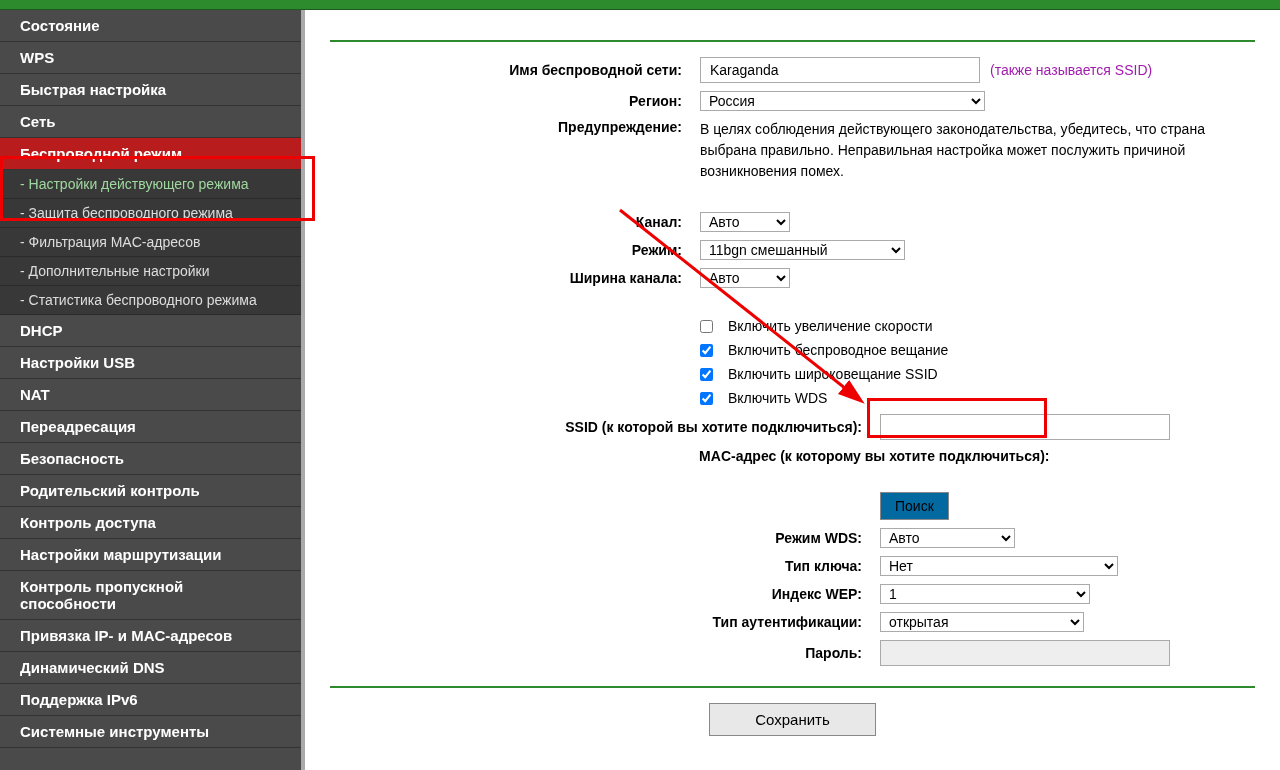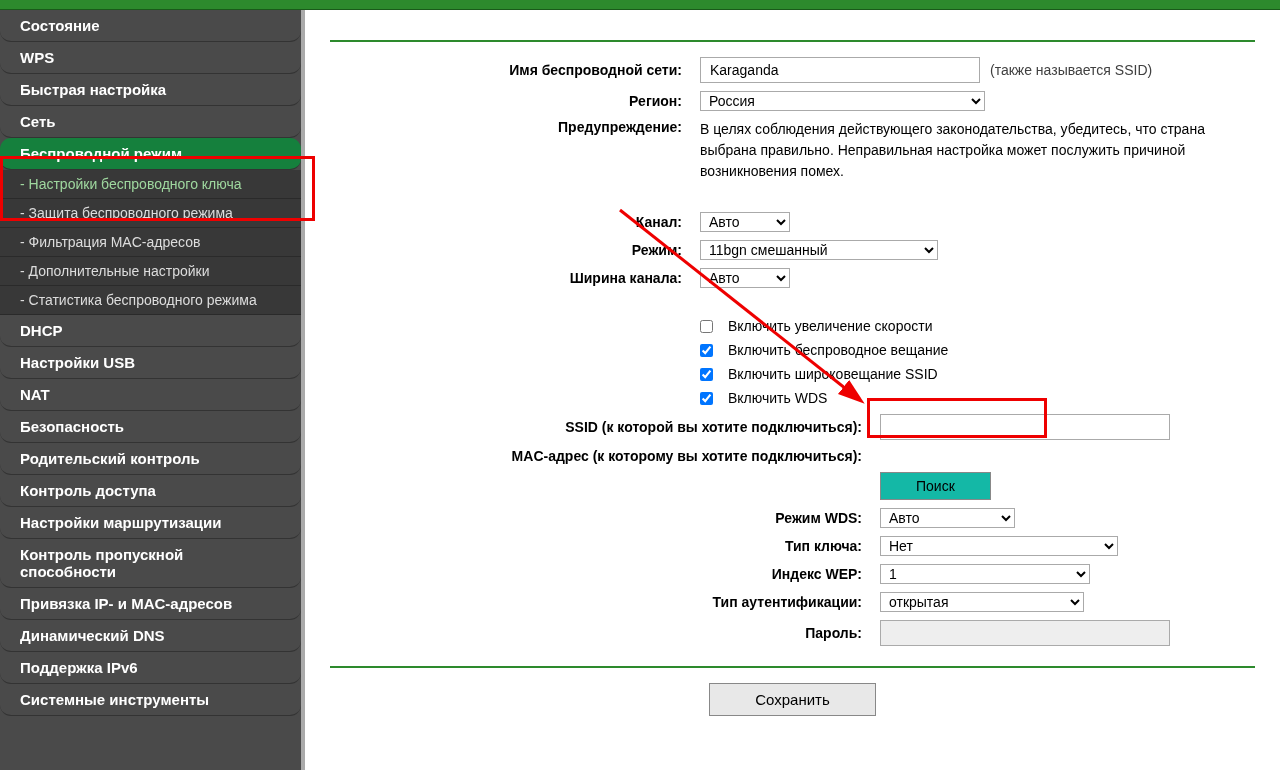--- a/index.html
+++ b/index.html
@@ -1,36 +1,36 @@
 <!DOCTYPE html>
 <html><head>
 <meta charset="utf-8">
 <style>
 * { box-sizing: border-box; margin: 0; padding: 0; }
 body { font-family: Arial, sans-serif; font-size: 14px; background: #fff; width: 1280px; height: 770px; overflow: hidden; }
 .topbar { height: 10px; background: #2d8a2d; border-bottom: 1px solid #1a5a1a; }
 .container { display: flex; height: calc(100% - 10px); }
 .sidebar { width: 305px; background: #4a4a4a; border-right: 4px solid #aaa; overflow-y: auto; }
-.sidebar-item { padding: 7px 20px; color: #fff; font-weight: bold; border-bottom: 1px solid #333; cursor: pointer; font-size: 15px; border-radius: 11px; }
-.sidebar-item.active { background: #15803d; color: #fff; }
+.sidebar-item { padding: 7px 20px; color: #fff; font-weight: bold; border-bottom: 1px solid #333; cursor: pointer; font-size: 15px; }
+.sidebar-item.active { background: #b91c1c; color: #fff; }
 .sidebar-subitem { padding: 6px 20px; color: #ddd; background: #383838; border-bottom: 1px solid #2a2a2a; cursor: pointer; font-size: 14px; }
 .sidebar-subitem.highlight { color: #9fd89f; }
 .content { flex: 1; padding: 30px 25px 20px 25px; overflow-y: auto; position: relative; }
 .content-inner { border-top: 2px solid #2d8a2d; padding-top: 15px; }
-.form-row { display: flex; align-items: center; margin-bottom: 8px; }
+.form-row { display: flex; align-items: center; margin-bottom: 8px; justify-content: center; }
 .form-label { width: 370px; text-align: right; padding-right: 18px; font-weight: bold; font-size: 14px; }
 .form-field { flex: 1; display: flex; align-items: center; gap: 10px; }
 .form-field input[type="text"] { padding: 4px 6px; border: 1px solid #aaa; font-size: 14px; }
 .form-field select { padding: 0 4px; border: 1px solid #aaa; font-size: 14px; background: #fff; }
-.note { color: #404040; font-size: 14px; }
+.note { color: #a21caf; font-size: 14px; }
 .warning-text { line-height: 1.5; font-size: 14px; }
 .checkbox-row { display: flex; align-items: center; margin-bottom: 8px; padding-left: 370px; }
 .checkbox-row input { margin-right: 15px; }
 .spacer { height: 22px; }
-.search-btn { padding: 5px 35px; border: 1px solid #888; background: #14b8a6; cursor: pointer; font-size: 14px; }
+.search-btn { padding: 5px 14px; border: 1px solid #888; background: #0369a1; cursor: pointer; font-size: 14px; margin-top: 20px; }
 .save-btn { padding: 7px 45px; border: 1px solid #888; background: #e8e8e8; cursor: pointer; font-size: 15px; }
 .save-row { text-align: center; margin-top: 20px; border-top: 2px solid #2d8a2d; padding-top: 15px; }
 .highlight-box { position: absolute; border: 3px solid #e00; pointer-events: none; }
 .highlight-sidebar { top: 156px; left: 0px; width: 315px; height: 65px; z-index: 10; }
 .highlight-wds { top: 388px; left: 562px; width: 180px; height: 40px; z-index: 10; }
 svg.arrow { position: absolute; top: 170px; left: 305px; z-index: 9; pointer-events: none; }
 ::-webkit-scrollbar { width: 12px; }
 ::-webkit-scrollbar-track { background: #ddd; }
 ::-webkit-scrollbar-thumb { background: #888; }
 </style>
@@ -39,28 +39,29 @@
 
 <div class="topbar"></div>
 <div class="container">
 
   <div class="sidebar" id="sidebar">
       <div class="sidebar-item">Состояние</div>
       <div class="sidebar-item">WPS</div>
       <div class="sidebar-item">Быстрая настройка</div>
       <div class="sidebar-item">Сеть</div>
       <div class="sidebar-item active">Беспроводной режим</div>
-      <div class="sidebar-subitem highlight">- Настройки беспроводного ключа</div>
+      <div class="sidebar-subitem highlight">- Настройки действующего режима</div>
       <div class="sidebar-subitem">- Защита беспроводного режима</div>
       <div class="sidebar-subitem">- Фильтрация MAC-адресов</div>
       <div class="sidebar-subitem">- Дополнительные настройки</div>
       <div class="sidebar-subitem">- Статистика беспроводного режима</div>
       <div class="sidebar-item">DHCP</div>
       <div class="sidebar-item">Настройки USB</div>
       <div class="sidebar-item">NAT</div>
+      <div class="sidebar-item">Переадресация</div>
       <div class="sidebar-item">Безопасность</div>
       <div class="sidebar-item">Родительский контроль</div>
       <div class="sidebar-item">Контроль доступа</div>
       <div class="sidebar-item">Настройки маршрутизации</div>
       <div class="sidebar-item">Контроль пропускной способности</div>
       <div class="sidebar-item">Привязка IP- и MAC-адресов</div>
       <div class="sidebar-item">Динамический DNS</div>
       <div class="sidebar-item">Поддержка IPv6</div>
       <div class="sidebar-item">Системные инструменты</div>
     </div>
@@ -103,21 +104,21 @@
       <div class="form-row">
         <div class="form-label">Канал:</div>
         <div class="form-field">
             <select style="width:90px"><option>Авто</option></select>
           </div>
       </div>
 
       <div class="form-row">
         <div class="form-label">Режим:</div>
         <div class="form-field">
-            <select style="width:238px"><option>11bgn смешанный</option></select>
+            <select style="width:205px"><option>11bgn смешанный</option></select>
           </div>
       </div>
 
       <div class="form-row">
         <div class="form-label">Ширина канала:</div>
         <div class="form-field">
             <select style="width:90px"><option>Авто</option></select>
           </div>
       </div>
 

